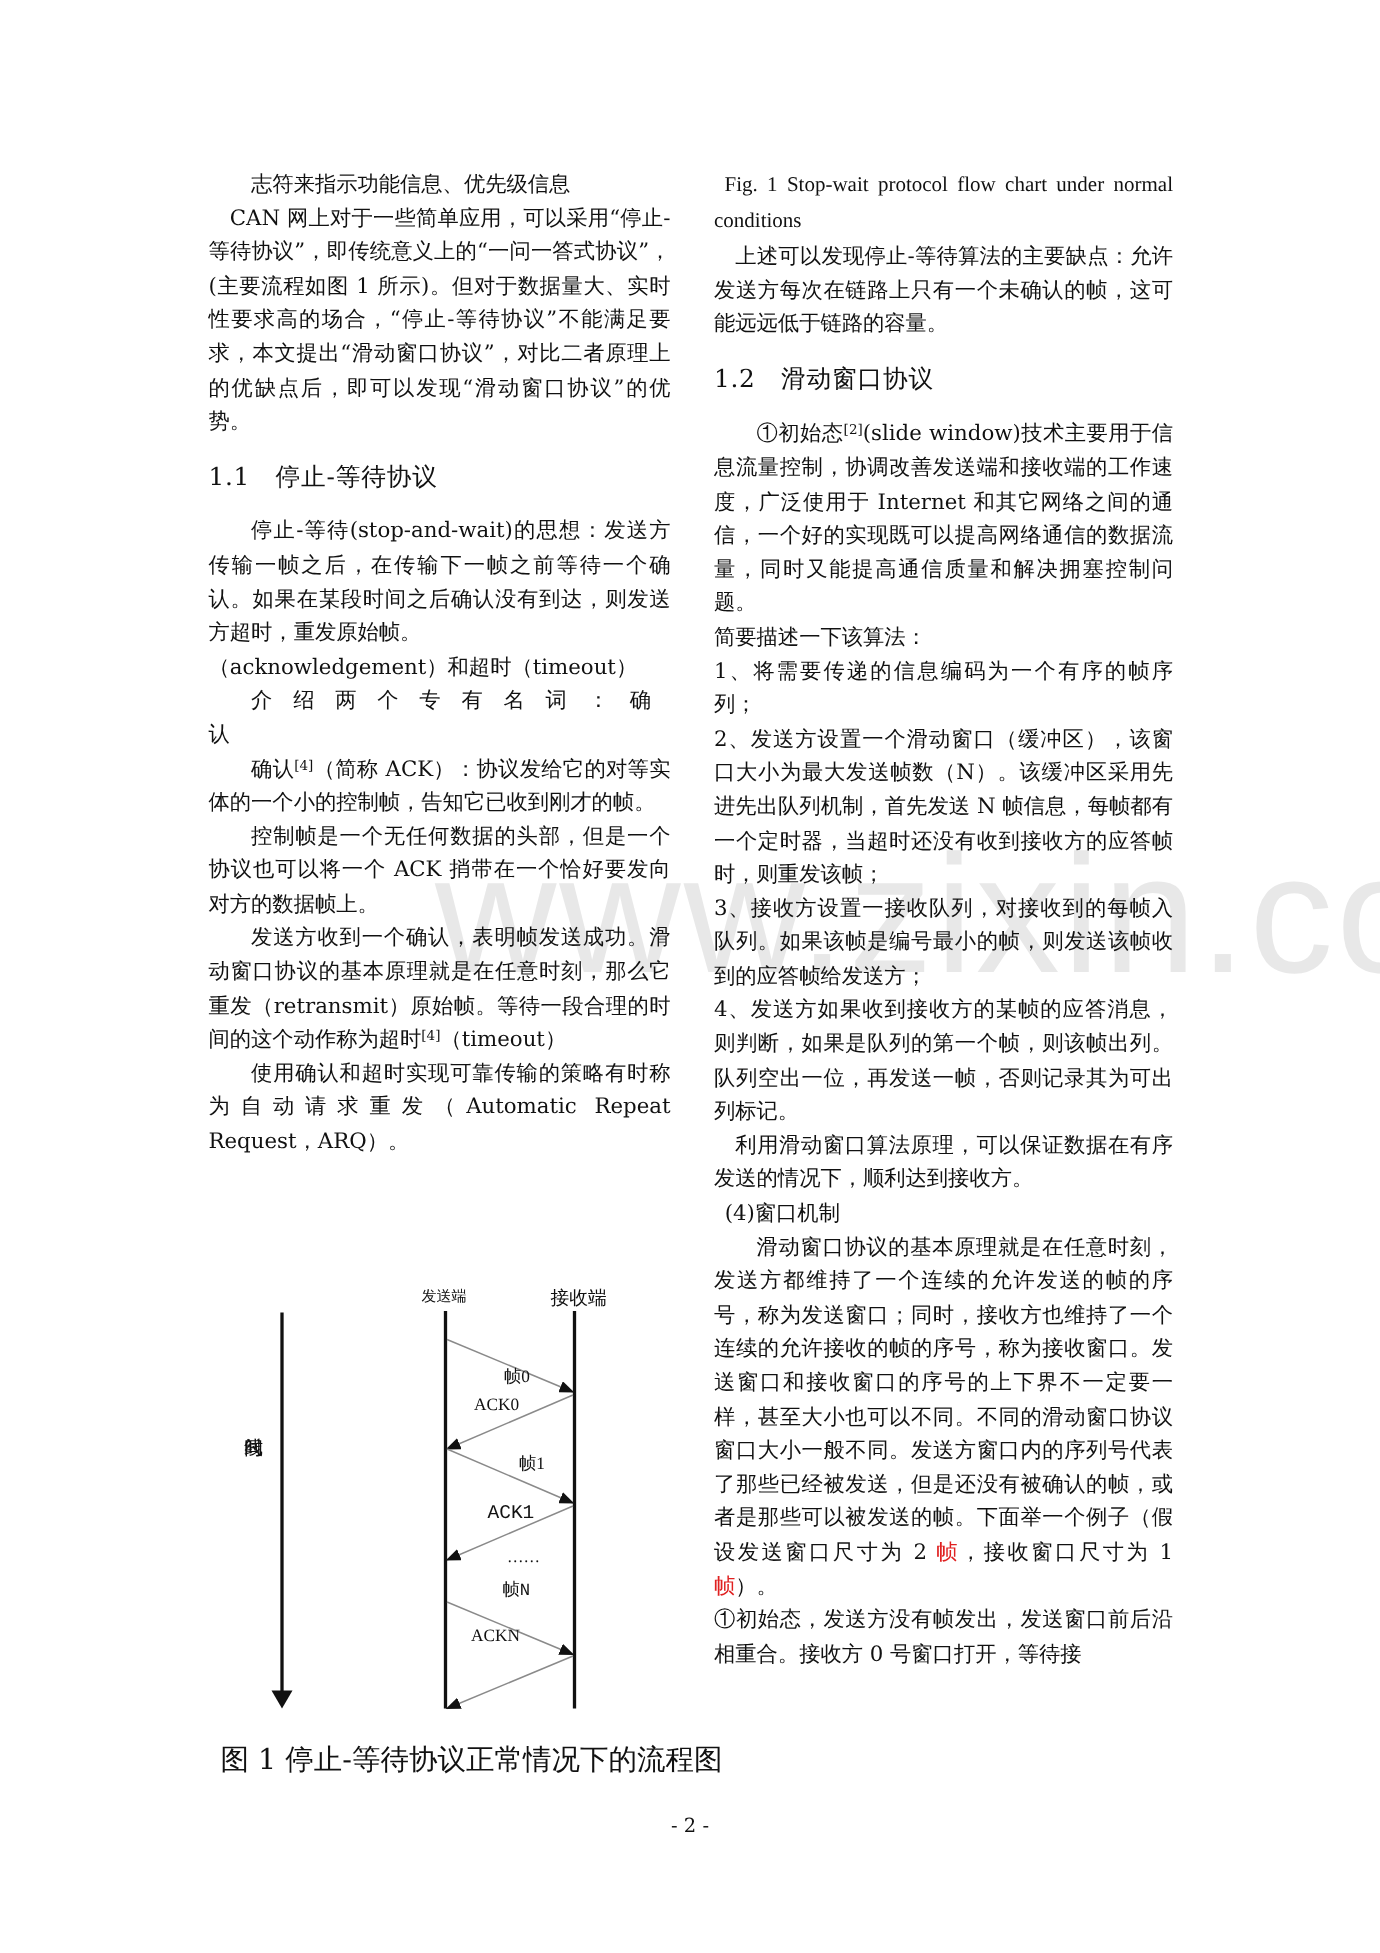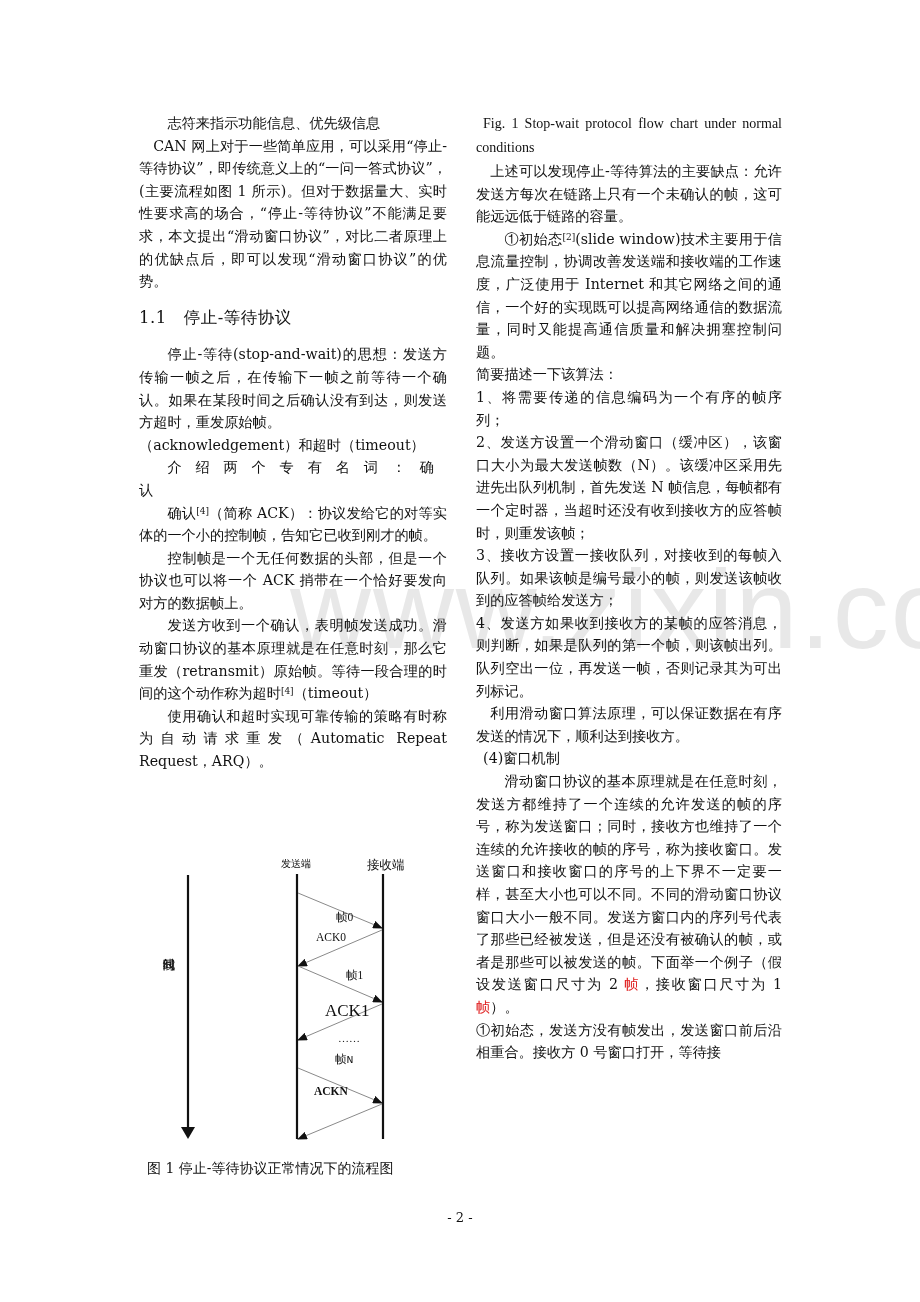--- a/index.html
+++ b/index.html
@@ -10,21 +10,21 @@
   .col-right { left:476px; top:112px; width:306px; }
   .p { margin:0; text-align:justify; }
   .indent { text-indent:2em; }
   .indent1 { text-indent:1em; }
   .h2 { font-size:16.5px; margin:14px 0 14px 0; letter-spacing:0.5px; }
   .sup { font-size:9px; vertical-align:top; position:relative; top:-2px; }
   .caption-en { font-family:Liberation Serif, serif; font-size:14px; line-height:24px; margin:0; }
   .red { color:#e02020; }
   .wide { letter-spacing:13px; }
   .fig { position:absolute; left:150px; top:850px; width:300px; height:300px; }
-  .fig-caption { position:absolute; left:147px; top:1160px; font-size:14px; }
+  .fig-caption { position:absolute; left:147px; top:1160px; font-size:19px; }
   .watermark { position:absolute; left:290px; top:545px; font-family:"Liberation Sans","DejaVu Sans",sans-serif;
                font-size:112px; color:rgba(190,190,190,0.35); letter-spacing:2px; pointer-events:none; }
   .page-num { position:absolute; left:0; width:920px; top:1210px; text-align:center; font-size:13px; }
 </style>
 </head>
 <body>
 
 <div class="watermark">www.zixin.com.cn</div>
 
 <div class="col col-left">
@@ -60,30 +60,31 @@
     <line x1="382" y1="1004" x2="298" y2="1040" stroke="#8a8a8a" stroke-width="1" marker-end="url(#ah)"></line>
     <line x1="298" y1="1068" x2="382" y2="1103" stroke="#8a8a8a" stroke-width="1" marker-end="url(#ah)"></line>
     <line x1="382" y1="1104" x2="298" y2="1139" stroke="#8a8a8a" stroke-width="1" marker-end="url(#ah)"></line>
   </svg>
   <div style="position:absolute;left:131px;top:7px;font-size:10px;">发送端</div>
   <div style="position:absolute;left:217px;top:7px;font-size:12.5px;">接收端</div>
   <div style="position:absolute;left:10px;top:98px;font-size:12.5px;writing-mode:vertical-rl;">时间线</div>
   <div style="position:absolute;left:186px;top:60px;font-size:11.5px;font-family:'Liberation Serif',serif;">帧0</div>
   <div style="position:absolute;left:166px;top:81px;font-size:11.5px;font-family:'Liberation Serif',serif;">ACK0</div>
   <div style="position:absolute;left:196px;top:118px;font-size:11.5px;font-family:'Liberation Serif',serif;">帧1</div>
-  <div style="position:absolute;left:175px;top:151px;font-size:17px;font-family:Liberation Serif, serif;">ACK1</div>
+  <div style="position:absolute;left:175px;top:151px;font-size:13px;font-family:Liberation Mono, monospace;">ACK1</div>
   <div style="position:absolute;left:188px;top:182px;font-size:11px;font-family:'Liberation Serif',serif;">……</div>
   <div style="position:absolute;left:185px;top:202px;font-size:11.5px;font-family:Liberation Mono, monospace;">帧N</div>
-  <div style="position:absolute;left:164px;top:235px;font-size:11.5px;font-family:'Liberation Serif',serif;font-weight:bold;">ACKN</div>
+  <div style="position:absolute;left:164px;top:235px;font-size:11.5px;font-family:'Liberation Serif',serif;">ACKN</div>
 </div>
 <div class="fig-caption">图 1 停止-等待协议正常情况下的流程图</div>
 
 <div class="col col-right">
   <p class="caption-en" style="text-align:justify;text-indent:0.5em;">Fig. 1 Stop-wait protocol flow chart under normal conditions</p>
   <p class="p indent1">上述可以发现停止-等待算法的主要缺点：允许发送方每次在链路上只有一个未确认的帧，这可能远远低于链路的容量。</p>
+  <p class="p h2">1.2　滑动窗口协议</p>
   <p class="p indent"><span>①初始态</span><span class="sup">[2]</span><span>(slide window)技术主要用于信息流量控制，协调改善发送端和接收端的工作速度，广泛使用于 Internet 和其它网络之间的通信，一个好的实现既可以提高网络通信的数据流量，同时又能提高通信质量和解决拥塞控制问题。</span></p>
   <p class="p">简要描述一下该算法：</p>
   <p class="p">1、将需要传递的信息编码为一个有序的帧序列；</p>
   <p class="p">2、发送方设置一个滑动窗口（缓冲区），该窗口大小为最大发送帧数（N）。该缓冲区采用先进先出队列机制，首先发送 N 帧信息，每帧都有一个定时器，当超时还没有收到接收方的应答帧时，则重发该帧；</p>
   <p class="p">3、接收方设置一接收队列，对接收到的每帧入队列。如果该帧是编号最小的帧，则发送该帧收到的应答帧给发送方；</p>
   <p class="p">4、发送方如果收到接收方的某帧的应答消息，则判断，如果是队列的第一个帧，则该帧出列。队列空出一位，再发送一帧，否则记录其为可出列标记。</p>
   <p class="p indent1">利用滑动窗口算法原理，可以保证数据在有序发送的情况下，顺利达到接收方。</p>
   <p class="p" style="padding-left:0.5em;">(4)窗口机制</p>
   <p class="p indent"><span>滑动窗口协议的基本原理就是在任意时刻，发送方都维持了一个连续的允许发送的帧的序号，称为发送窗口；同时，接收方也维持了一个连续的允许接收的帧的序号，称为接收窗口。发送窗口和接收窗口的序号的上下界不一定要一样，甚至大小也可以不同。不同的滑动窗口协议窗口大小一般不同。发送方窗口内的序列号代表了那些已经被发送，但是还没有被确认的帧，或者是那些可以被发送的帧。下面举一个例子（假设发送窗口尺寸为 2 </span><span class="red">帧</span><span>，接收窗口尺寸为 1 </span><span class="red">帧</span><span>）。</span></p>
   <p class="p">①初始态，发送方没有帧发出，发送窗口前后沿相重合。接收方 0 号窗口打开，等待接</p>

